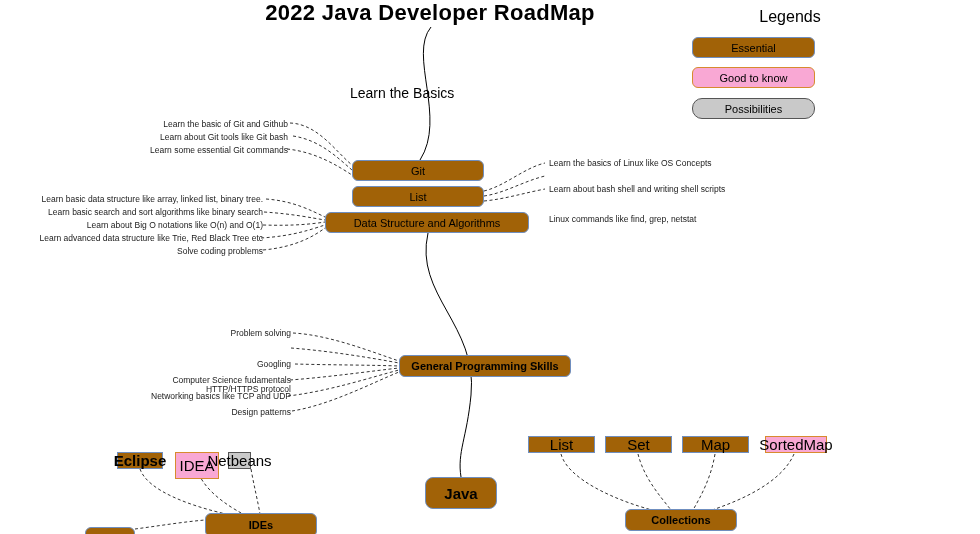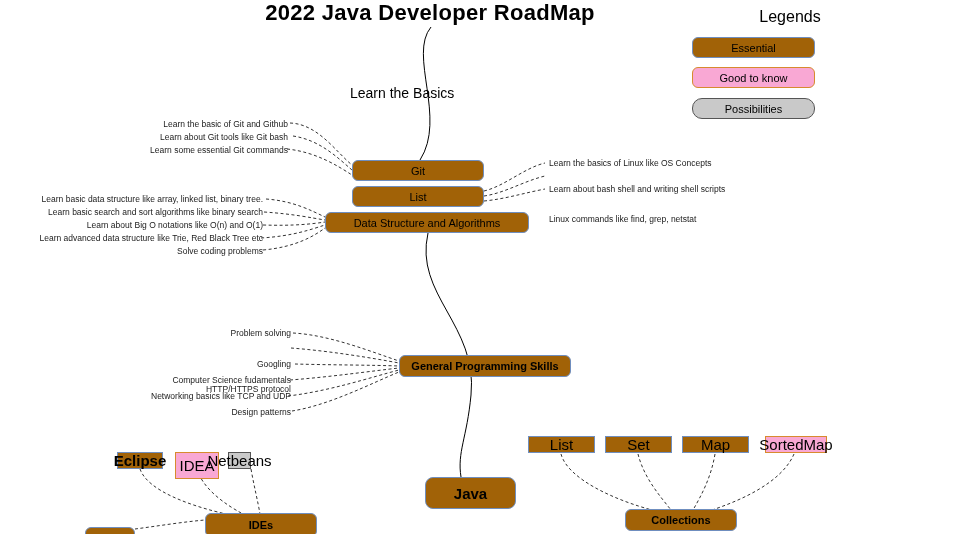--- a/index.html
+++ b/index.html
@@ -85,21 +85,21 @@
   <div class="box" style="left:692px; top:37px; width:123px; height:21px;">Essential</div>
   <div class="box orange" style="left:692px; top:67px; width:123px; height:21px;">Good to know</div>
   <div class="box gray" style="left:692px; top:98px; width:123px; height:21px;border-radius:10px;">Possibilities</div>
 
   <div class="plain-label" style="left:350px; top:85px;">Learn the Basics</div>
 
   <div class="box" style="left:352px; top:160px; width:132px; height:21px;">Git</div>
   <div class="box" style="left:352px; top:186px; width:132px; height:21px;">List</div>
   <div class="box" style="left:325px; top:212px; width:204px; height:21px;">Data Structure and Algorithms</div>
   <div class="box bold" style="left:399px; top:355px; width:172px; height:22px;">General Programming Skills</div>
-  <div class="box java" style="left:425px; top:477px; width:91px; height:32px;">Java</div>
+  <div class="box java" style="left:425px; top:477px; width:72px; height:32px;">Java</div>
 
   <div class="note r" style="left:60px; top:119px; width:228px;">Learn the basic of Git and Github</div>
   <div class="note r" style="left:60px; top:132px; width:228px;">Learn about Git tools like Git bash</div>
   <div class="note r" style="left:60px; top:145px; width:228px;">Learn some essential Git commands</div>
 
   <div class="note" style="left:549px; top:158px;">Learn the basics of Linux like OS Concepts</div>
   <div class="note" style="left:549px; top:171px;margin-top:43px;">Linux commands like find, grep, netstat</div>
   <div class="note" style="left:549px; top:184px;">Learn about bash shell and writing shell scripts</div>
 
   <div class="note r" style="left:8px; top:194px; width:255px;">Learn basic data structure like array, linked list, binary tree.</div>

